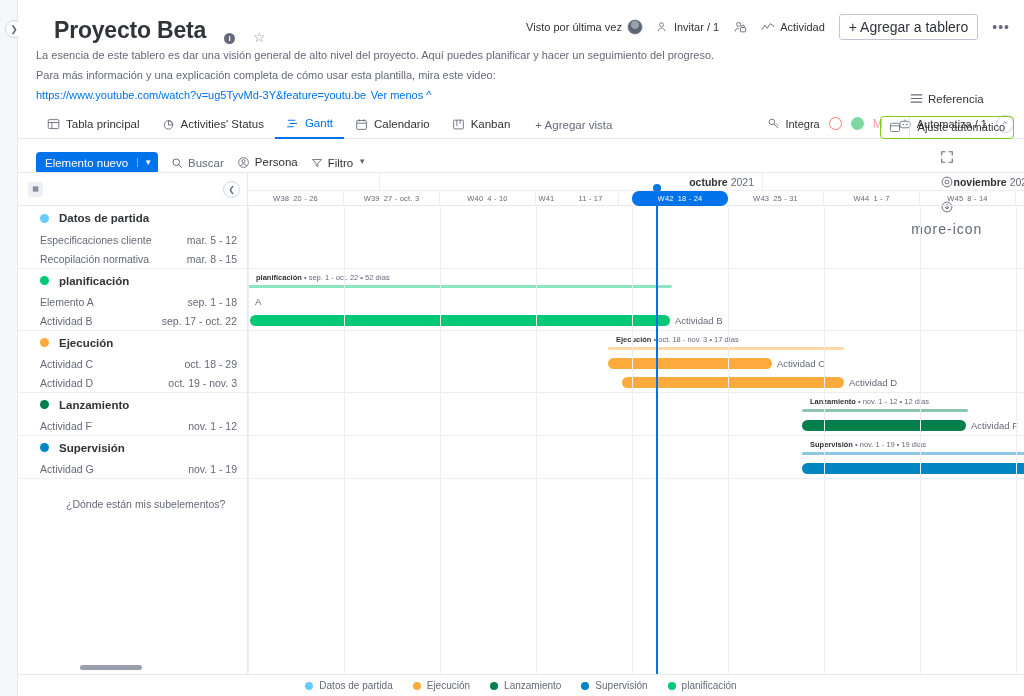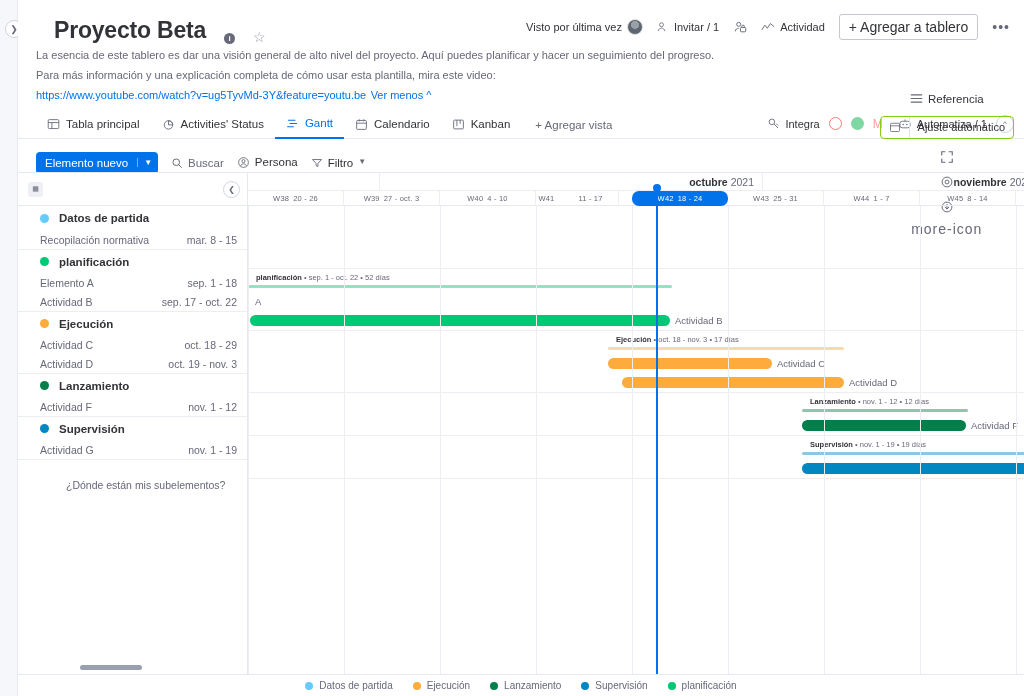--- a/index.html
+++ b/index.html
@@ -393,20 +393,24 @@
 
       <div class="left-pane">
         <div class="lp-head">
           <div class="lp-icon">▦</div>
           <div class="collapse">❮</div>
         </div>
         <div id="task-list">
             <div class="grp-row">
               <span class="grp-dot" style="background:#66ccff"></span>
               <span>Datos de partida</span>
+            </div>
+            <div class="task-row">
+              <span class="task-name">Especificaciones cliente</span>
+              <span class="task-date">mar. 5 - 12</span>
             </div>
             <div class="task-row">
               <span class="task-name">Recopilación normativa</span>
               <span class="task-date">mar. 8 - 15</span>
             </div>
             <div class="grp-row grp-sep">
               <span class="grp-dot" style="background:#00c875"></span>
               <span>planificación</span>
             </div>
             <div class="task-row">

